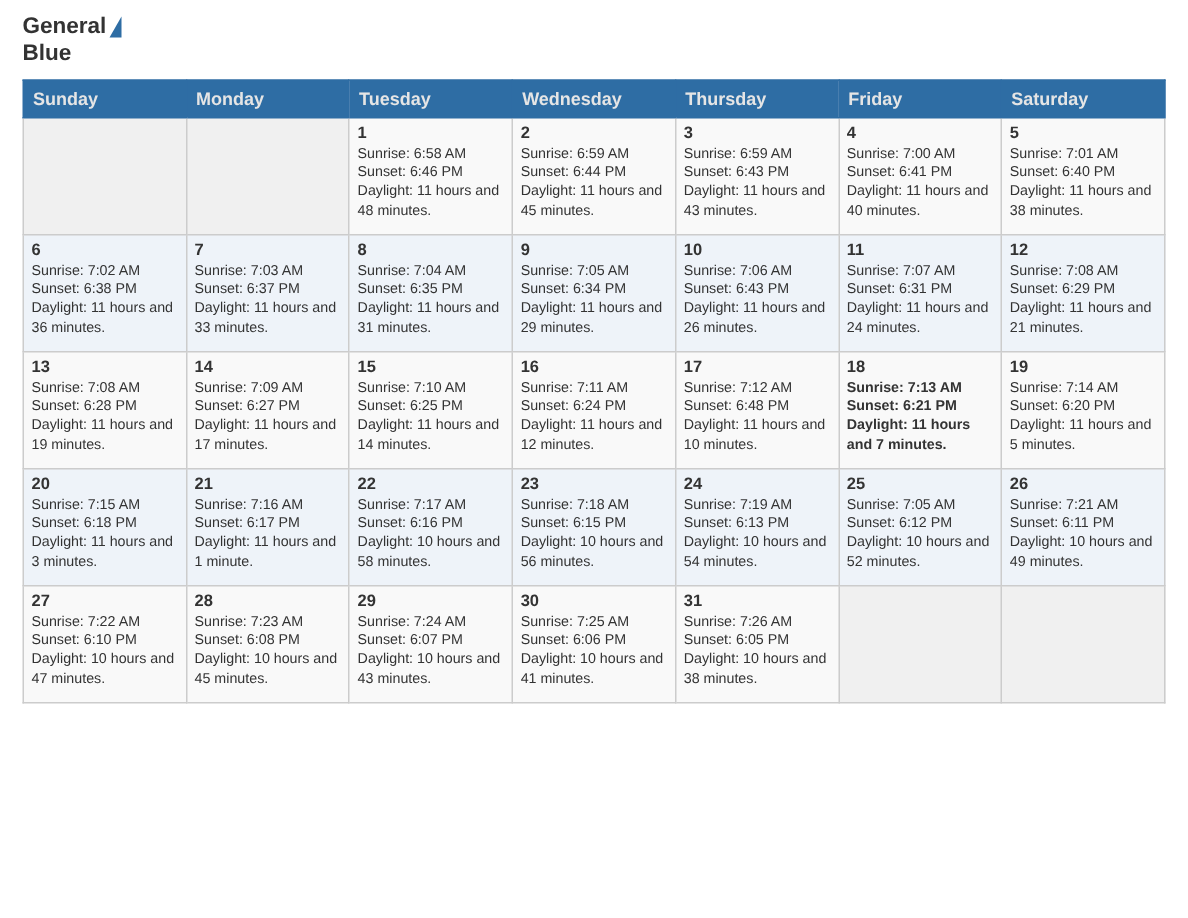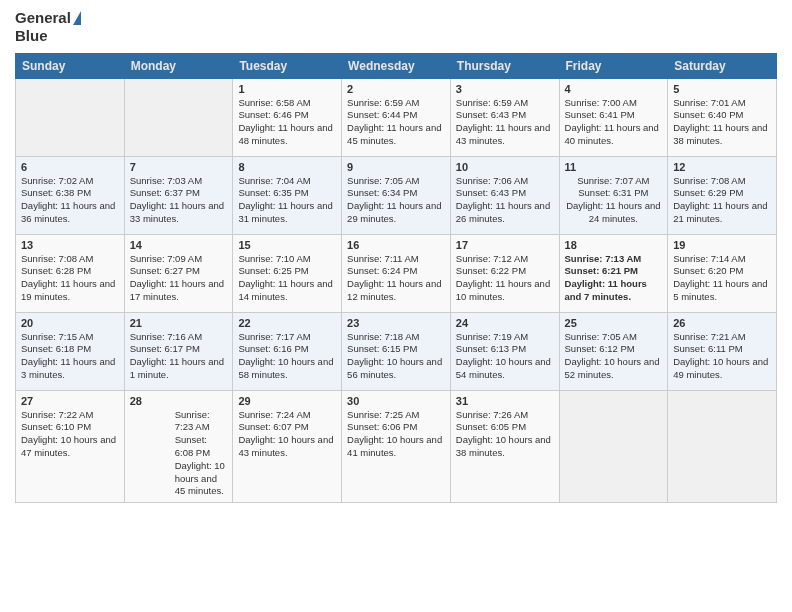--- a/index.html
+++ b/index.html
@@ -188,21 +188,21 @@
 Daylight: 11 hours and 29 minutes.</div>
         </td>
         <td>
           <span class="day-num">10</span>
           <div class="cell-content" style="white-space: pre-line;">Sunrise: 7:06 AM
 Sunset: 6:43 PM
 Daylight: 11 hours and 26 minutes.</div>
         </td>
         <td>
           <span class="day-num">11</span>
-          <div class="cell-content" style="white-space: pre-line; text-align: center;">Sunrise: 7:07 AM
+          <div class="cell-content" style="white-space: pre-line;">Sunrise: 7:07 AM
 Sunset: 6:31 PM
 Daylight: 11 hours and 24 minutes.</div>
         </td>
         <td>
           <span class="day-num">12</span>
           <div class="cell-content" style="white-space: pre-line;">Sunrise: 7:08 AM
 Sunset: 6:29 PM
 Daylight: 11 hours and 21 minutes.</div>
         </td>
       </tr>
@@ -227,21 +227,21 @@
         </td>
         <td>
           <span class="day-num">16</span>
           <div class="cell-content" style="white-space: pre-line;">Sunrise: 7:11 AM
 Sunset: 6:24 PM
 Daylight: 11 hours and 12 minutes.</div>
         </td>
         <td>
           <span class="day-num">17</span>
           <div class="cell-content" style="white-space: pre-line;">Sunrise: 7:12 AM
-Sunset: 6:22 PM
+Sunset: 6:48 PM
 Daylight: 11 hours and 10 minutes.</div>
         </td>
         <td>
           <span class="day-num">18</span>
           <div class="cell-content" style="white-space: pre-line; font-weight: bold;">Sunrise: 7:13 AM
 Sunset: 6:21 PM
 Daylight: 11 hours and 7 minutes.</div>
         </td>
         <td>
           <span class="day-num">19</span>
@@ -296,21 +296,21 @@
       </tr>
       <tr>
         <td>
           <span class="day-num">27</span>
           <div class="cell-content" style="white-space: pre-line;">Sunrise: 7:22 AM
 Sunset: 6:10 PM
 Daylight: 10 hours and 47 minutes.</div>
         </td>
         <td>
           <span class="day-num">28</span>
-          <div class="cell-content" style="white-space: pre-line; margin-left: 45px;">Sunrise: 7:23 AM
+          <div class="cell-content" style="white-space: pre-line;">Sunrise: 7:23 AM
 Sunset: 6:08 PM
 Daylight: 10 hours and 45 minutes.</div>
         </td>
         <td>
           <span class="day-num">29</span>
           <div class="cell-content" style="white-space: pre-line;">Sunrise: 7:24 AM
 Sunset: 6:07 PM
 Daylight: 10 hours and 43 minutes.</div>
         </td>
         <td>

